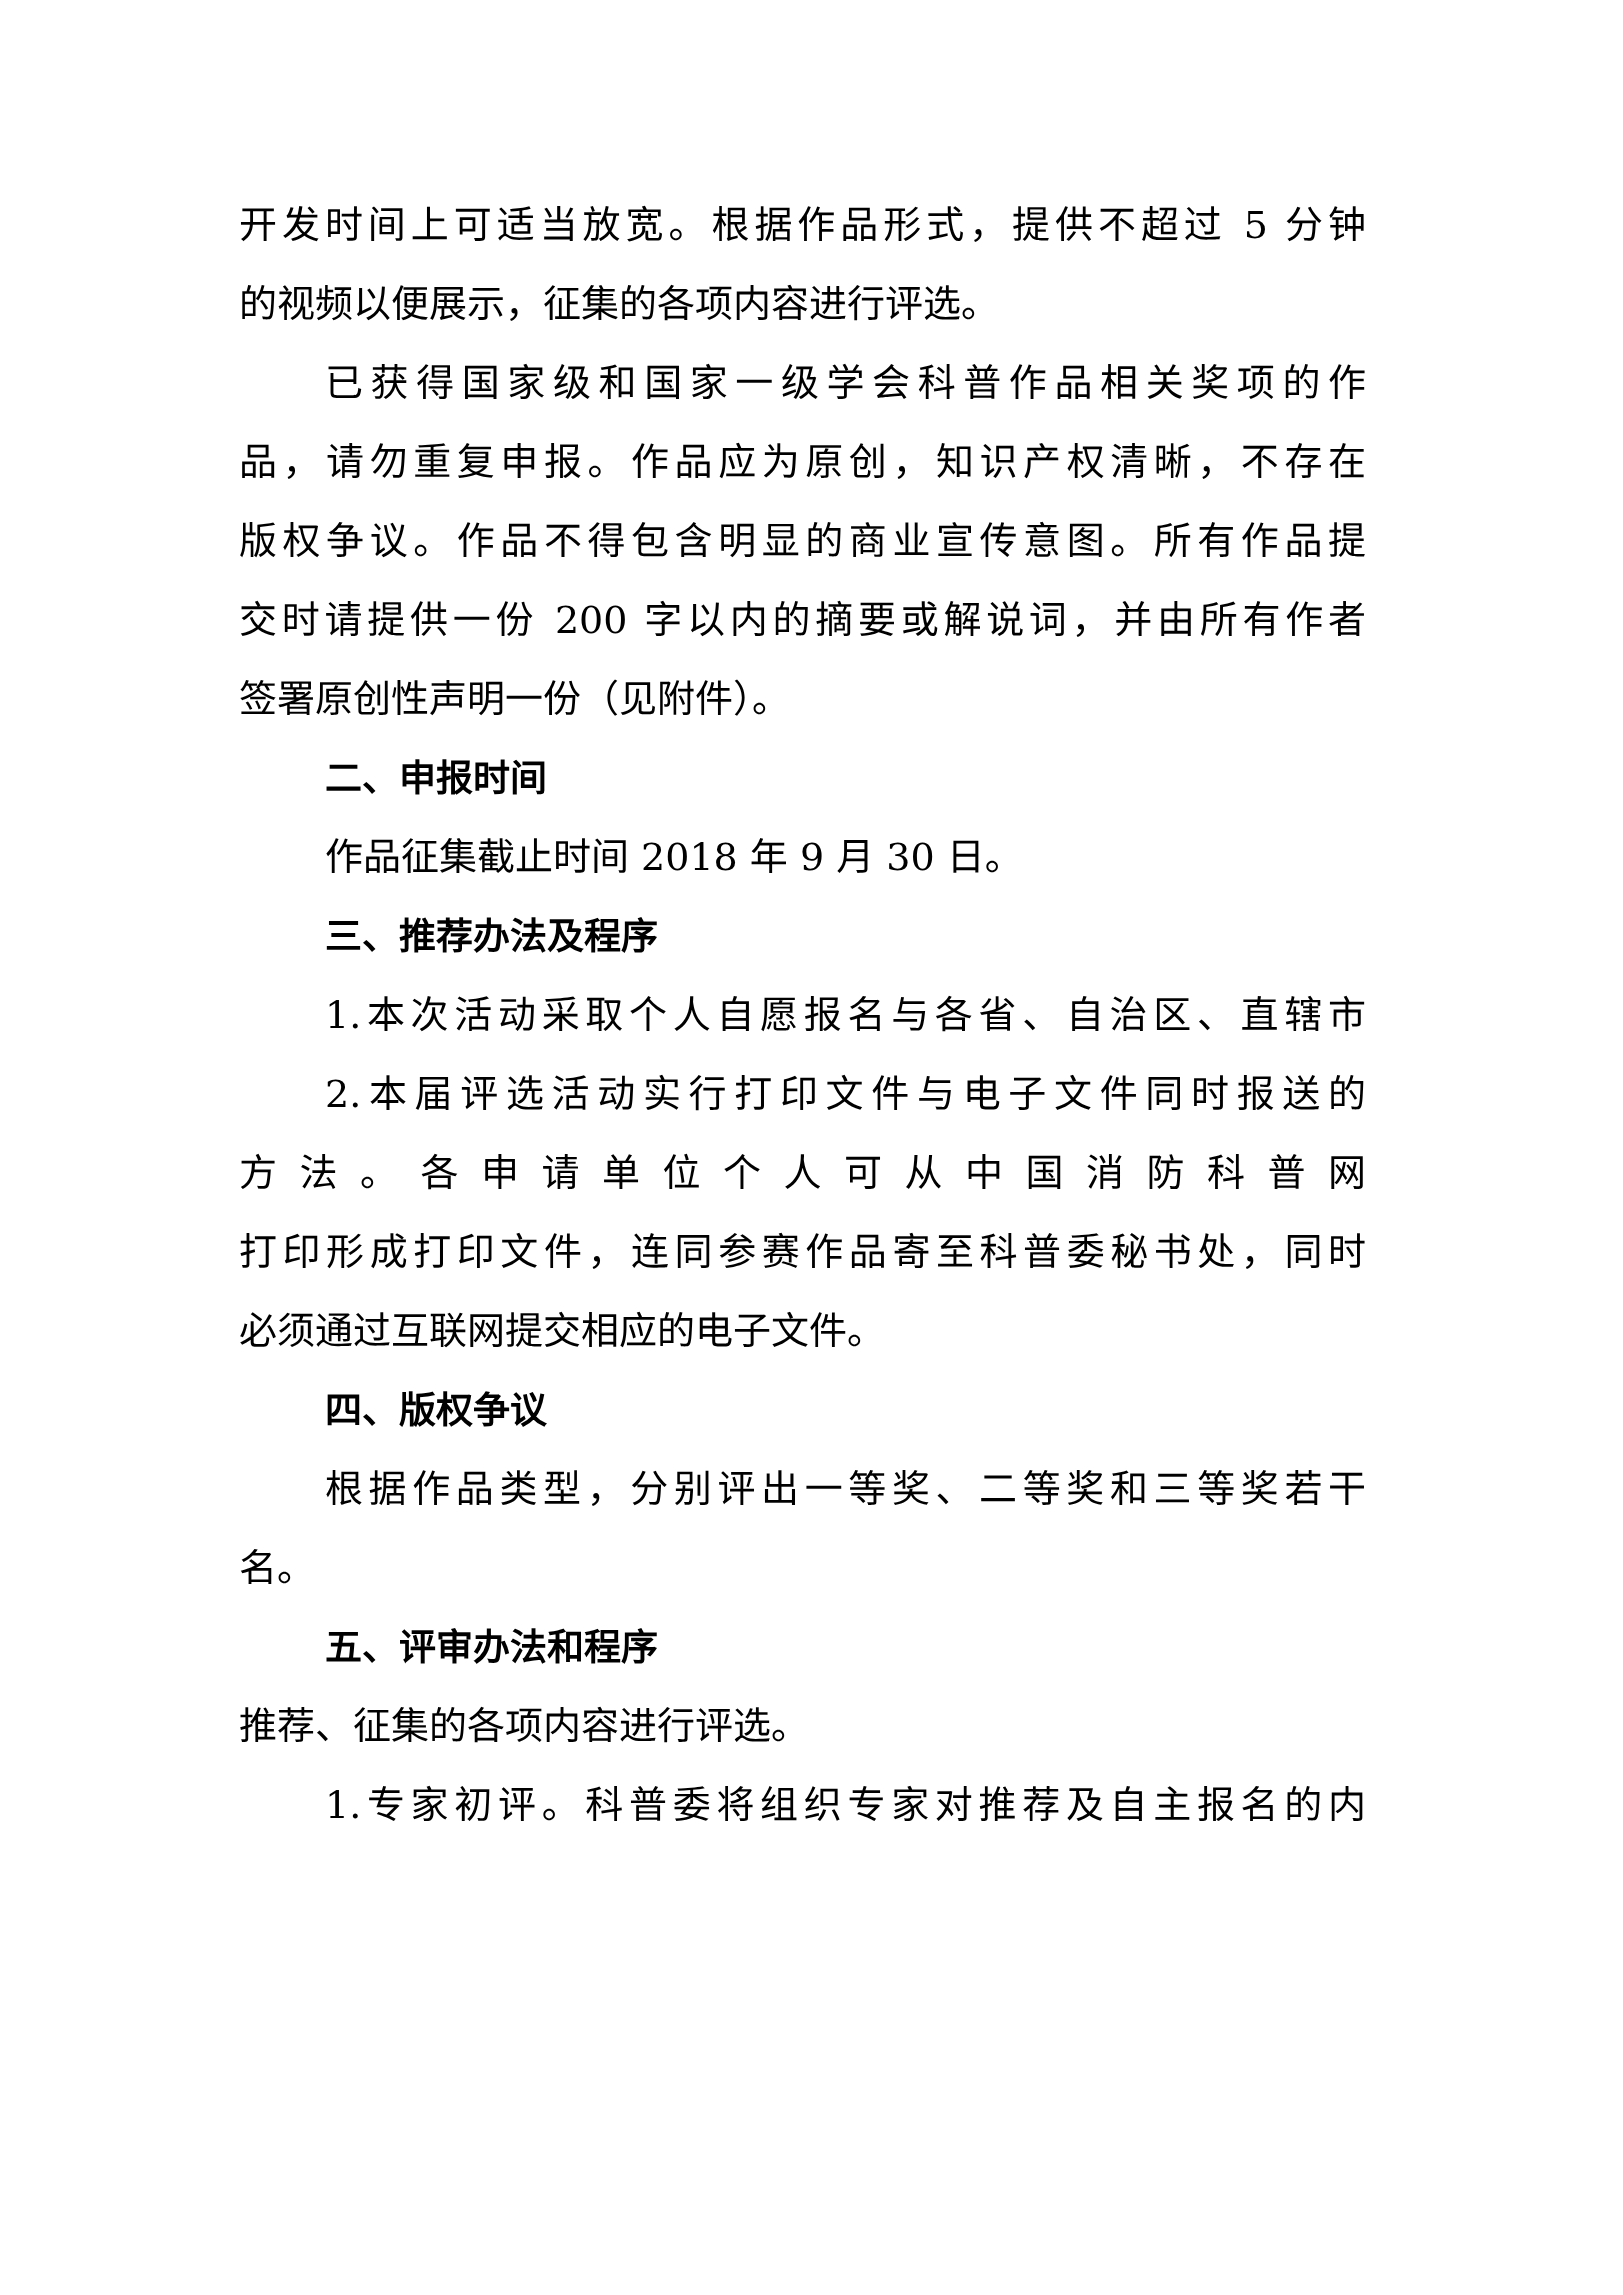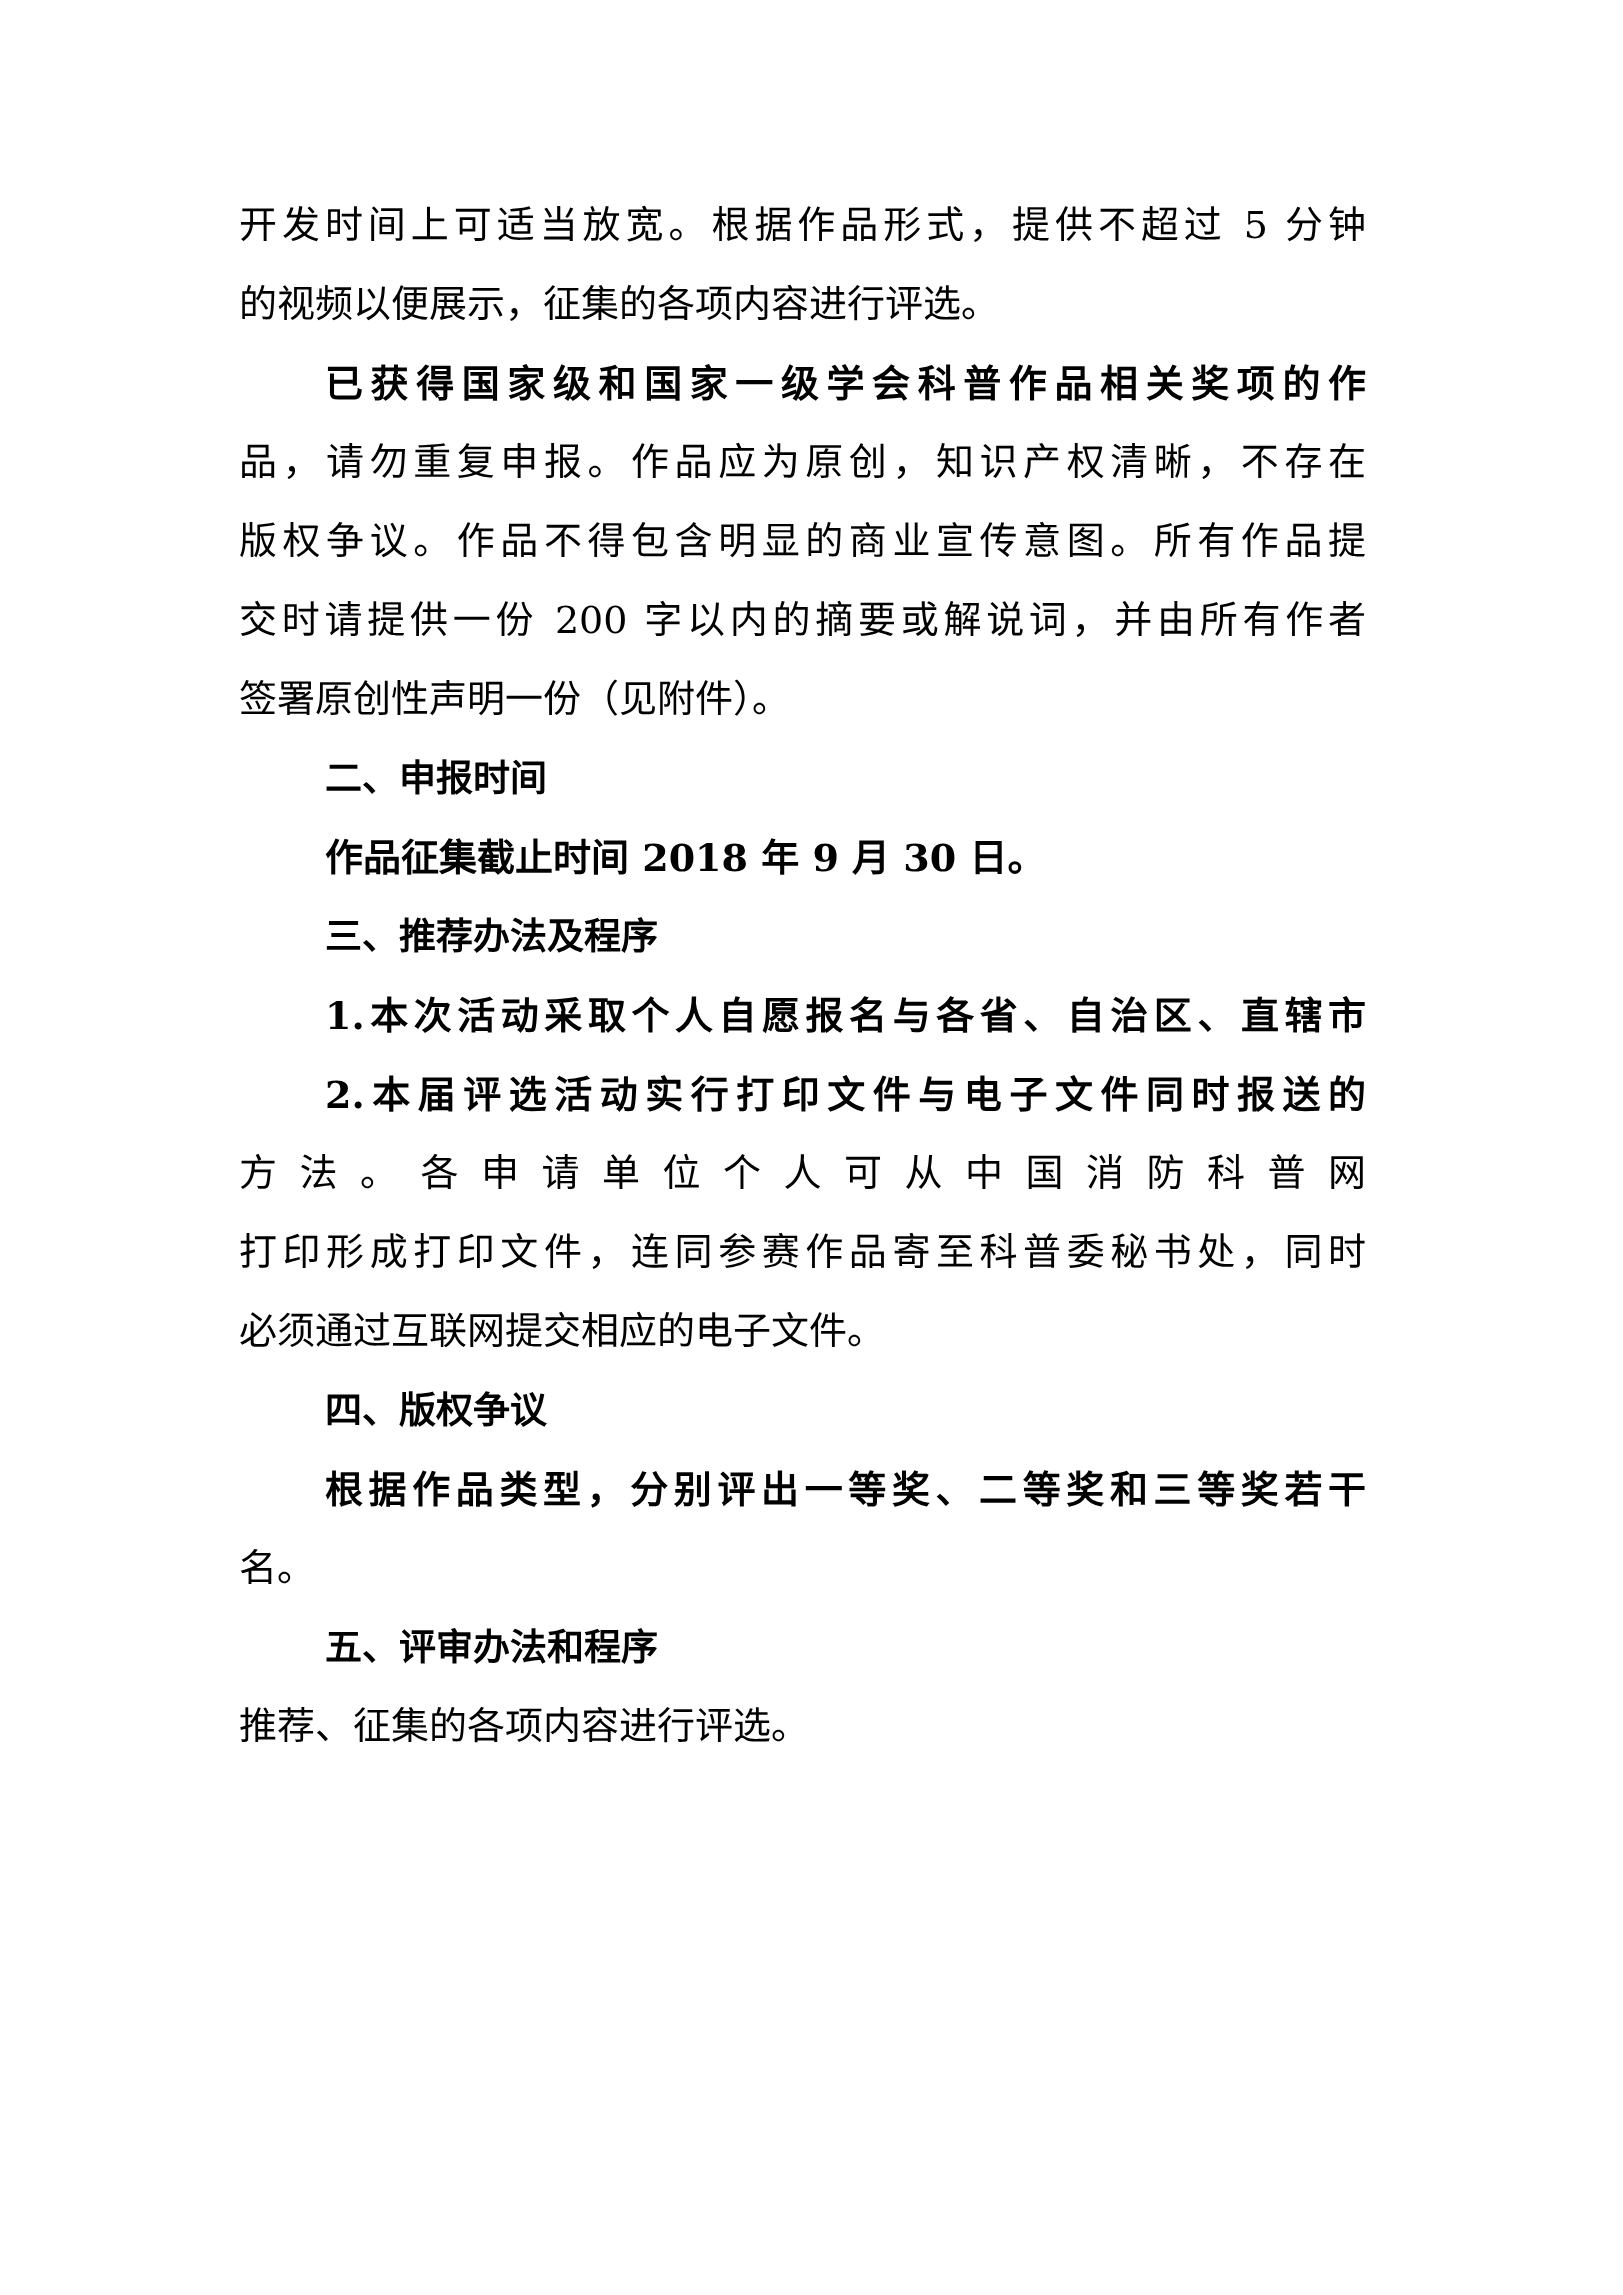--- a/index.html
+++ b/index.html
@@ -31,21 +31,20 @@
     overflow: visible;
   }
   
   .line.j {
     text-align: justify;
     text-align-last: justify;
   }
   
   .line.indent {
     padding-left: 86px;
-    font-weight: bold;
   }
   
   .line.heading {
     font-family: "Liberation Sans", "DejaVu Sans", sans-serif;
     font-weight: 700;
     font-size: 37px;
   }
 </style>
 </head>
 <body>
@@ -65,15 +64,16 @@
     <div class="line j indent">1.本次活动采取个人自愿报名与各省、自治区、直辖市</div>
     <div class="line j indent">2.本届评选活动实行打印文件与电子文件同时报送的</div>
     <div class="line j">方 法 。 各 申 请 单 位 个 人 可 从 中 国 消 防 科 普 网</div>
     <div class="line j">打印形成打印文件，连同参赛作品寄至科普委秘书处，同时</div>
     <div class="line">必须通过互联网提交相应的电子文件。</div>
     <div class="line heading indent">四、版权争议</div>
     <div class="line j indent">根据作品类型，分别评出一等奖、二等奖和三等奖若干</div>
     <div class="line">名。</div>
     <div class="line heading indent">五、评审办法和程序</div>
     <div class="line">推荐、征集的各项内容进行评选。</div>
+    <div class="line j indent">1.专家初评。科普委将组织专家对推荐及自主报名的内</div>
   </div>
 </div>
 
 
 </body></html>

